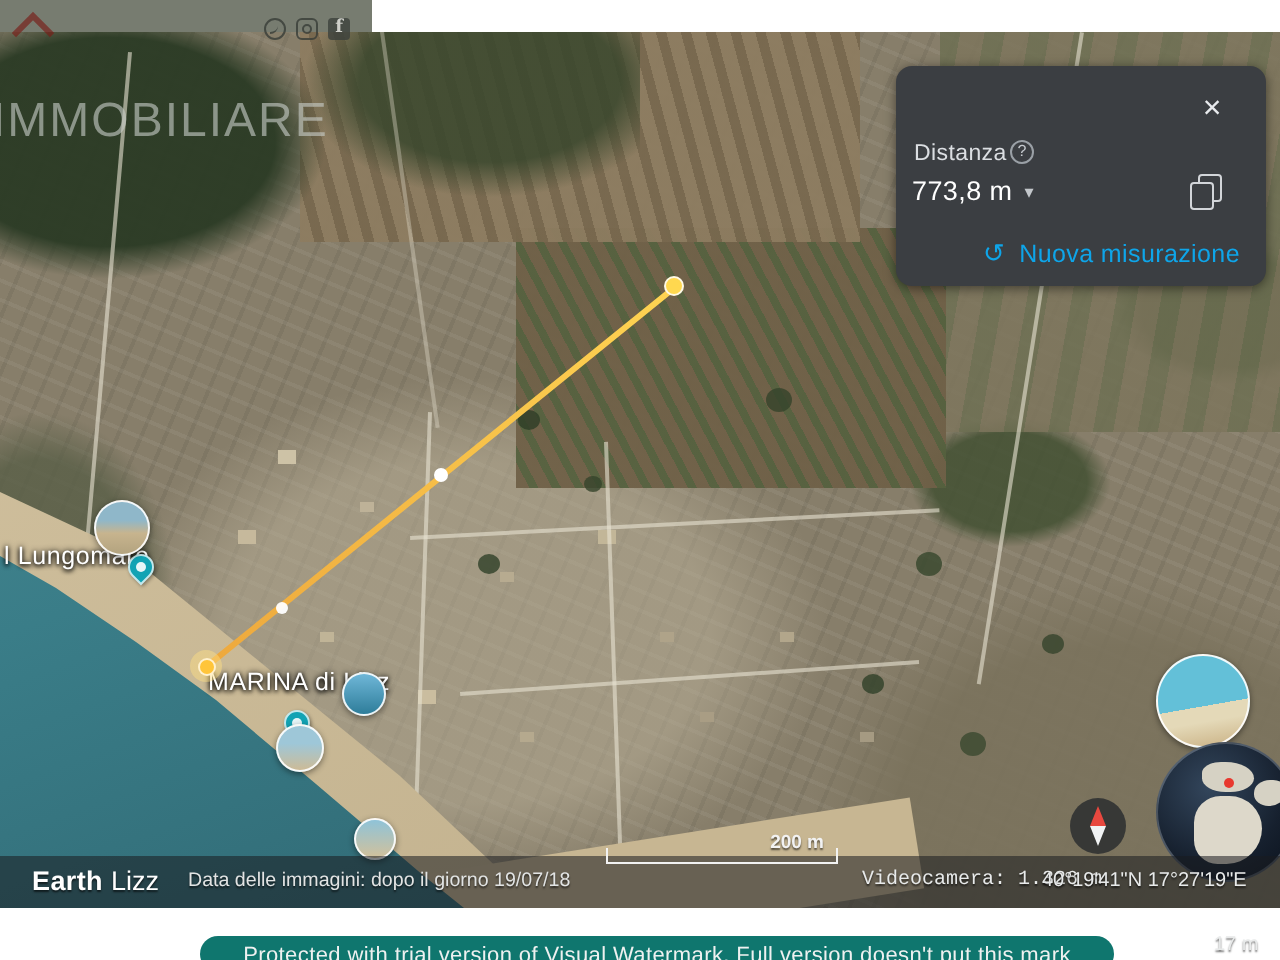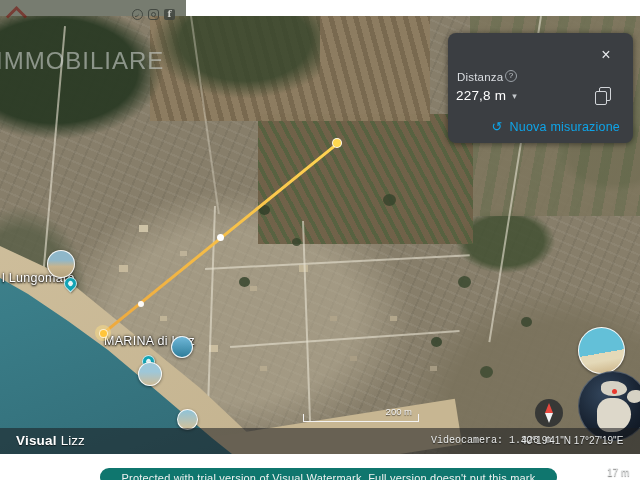--- a/index.html
+++ b/index.html
@@ -108,21 +108,21 @@
 
   
   #status-bar { position:absolute; left:0; top:428px; width:640px; height:26px;
     background:rgba(26,28,31,.55); z-index:8; color:#e8eaea; }
   #status-bar .t { position:absolute; top:7px; font-size:10px; text-shadow:0 1px 1px rgba(0,0,0,.6);
     white-space:nowrap; }
   #logo { left:16px; top:5px !important; font-size:13.5px !important; color:#fff; }
   #logo .g1 { font-weight:600; letter-spacing:.2px; }
   #logo .g2 { font-weight:400; margin-left:4px; }
   #imagery { left:94px; font-size:9.8px !important; color:#e2e4e4; }
-  #scalebar { position:absolute; left:303px; top:408px; width:116px; height:15px; z-index:9; }
+  #scalebar { position:absolute; left:303px; top:418px; width:116px; height:15px; z-index:9;font-weight:bold; }
   #scalebar .bar { position:absolute; left:0; bottom:1px; width:100%; height:8px;
     border-left:1.3px solid #f2f2f2; border-right:1.3px solid #f2f2f2; border-bottom:1.3px solid #f2f2f2; }
   #scalebar .lbl { position:absolute; right:7px; top:-2px; font-size:9.5px; color:#f2f2f2;
     text-shadow:0 1px 1px rgba(0,0,0,.6); }
   #camera { left:431px;font-family:Liberation Mono, monospace; }
   #coords { left:521px; }
   #elev { left:607px;margin-top:32px; }
 
   
   #top-tint { position:absolute; left:0; top:0; width:186px; height:16px;
@@ -202,34 +202,35 @@
     <div class="europe"></div>
     <div class="asia"></div>
     <div class="loc"></div>
   </div>
 
   <div id="measure-panel">
     <button id="mp-close">×</button>
     <div id="mp-label">Distanza</div>
     <div id="mp-help">?</div>
     <div id="mp-value">
-      <span>227,8 m</span><span id="mp-caret">▾</span>
+      <span>773,8 m</span><span id="mp-caret">▾</span>
     </div>
     <button id="mp-copy">
       <span class="copy-i"></span>
     </button>
     <button id="mp-new">
       <span class="ric">↺</span><span>Nuova misurazione</span>
     </button>
   </div>
 
   <div id="status-bar">
     <div class="t" id="logo">
-      <span class="g1">Visual</span><span class="g2">Lizz</span>
+      <span class="g1">Earth</span><span class="g2">Lizz</span>
     </div>
+    <div class="t" id="imagery">Data delle immagini: dopo il giorno 19/07/18</div>
     <div class="t" id="camera">Videocamera: 1.326 m</div>
     <div class="t" id="coords">40°19'41"N 17°27'19"E</div>
     <div class="t" id="elev">17 m</div>
   </div>
   <div id="scalebar">
     <div class="bar"></div>
     <div class="lbl">200 m</div>
   </div>
 
   <div id="top-tint"></div>

